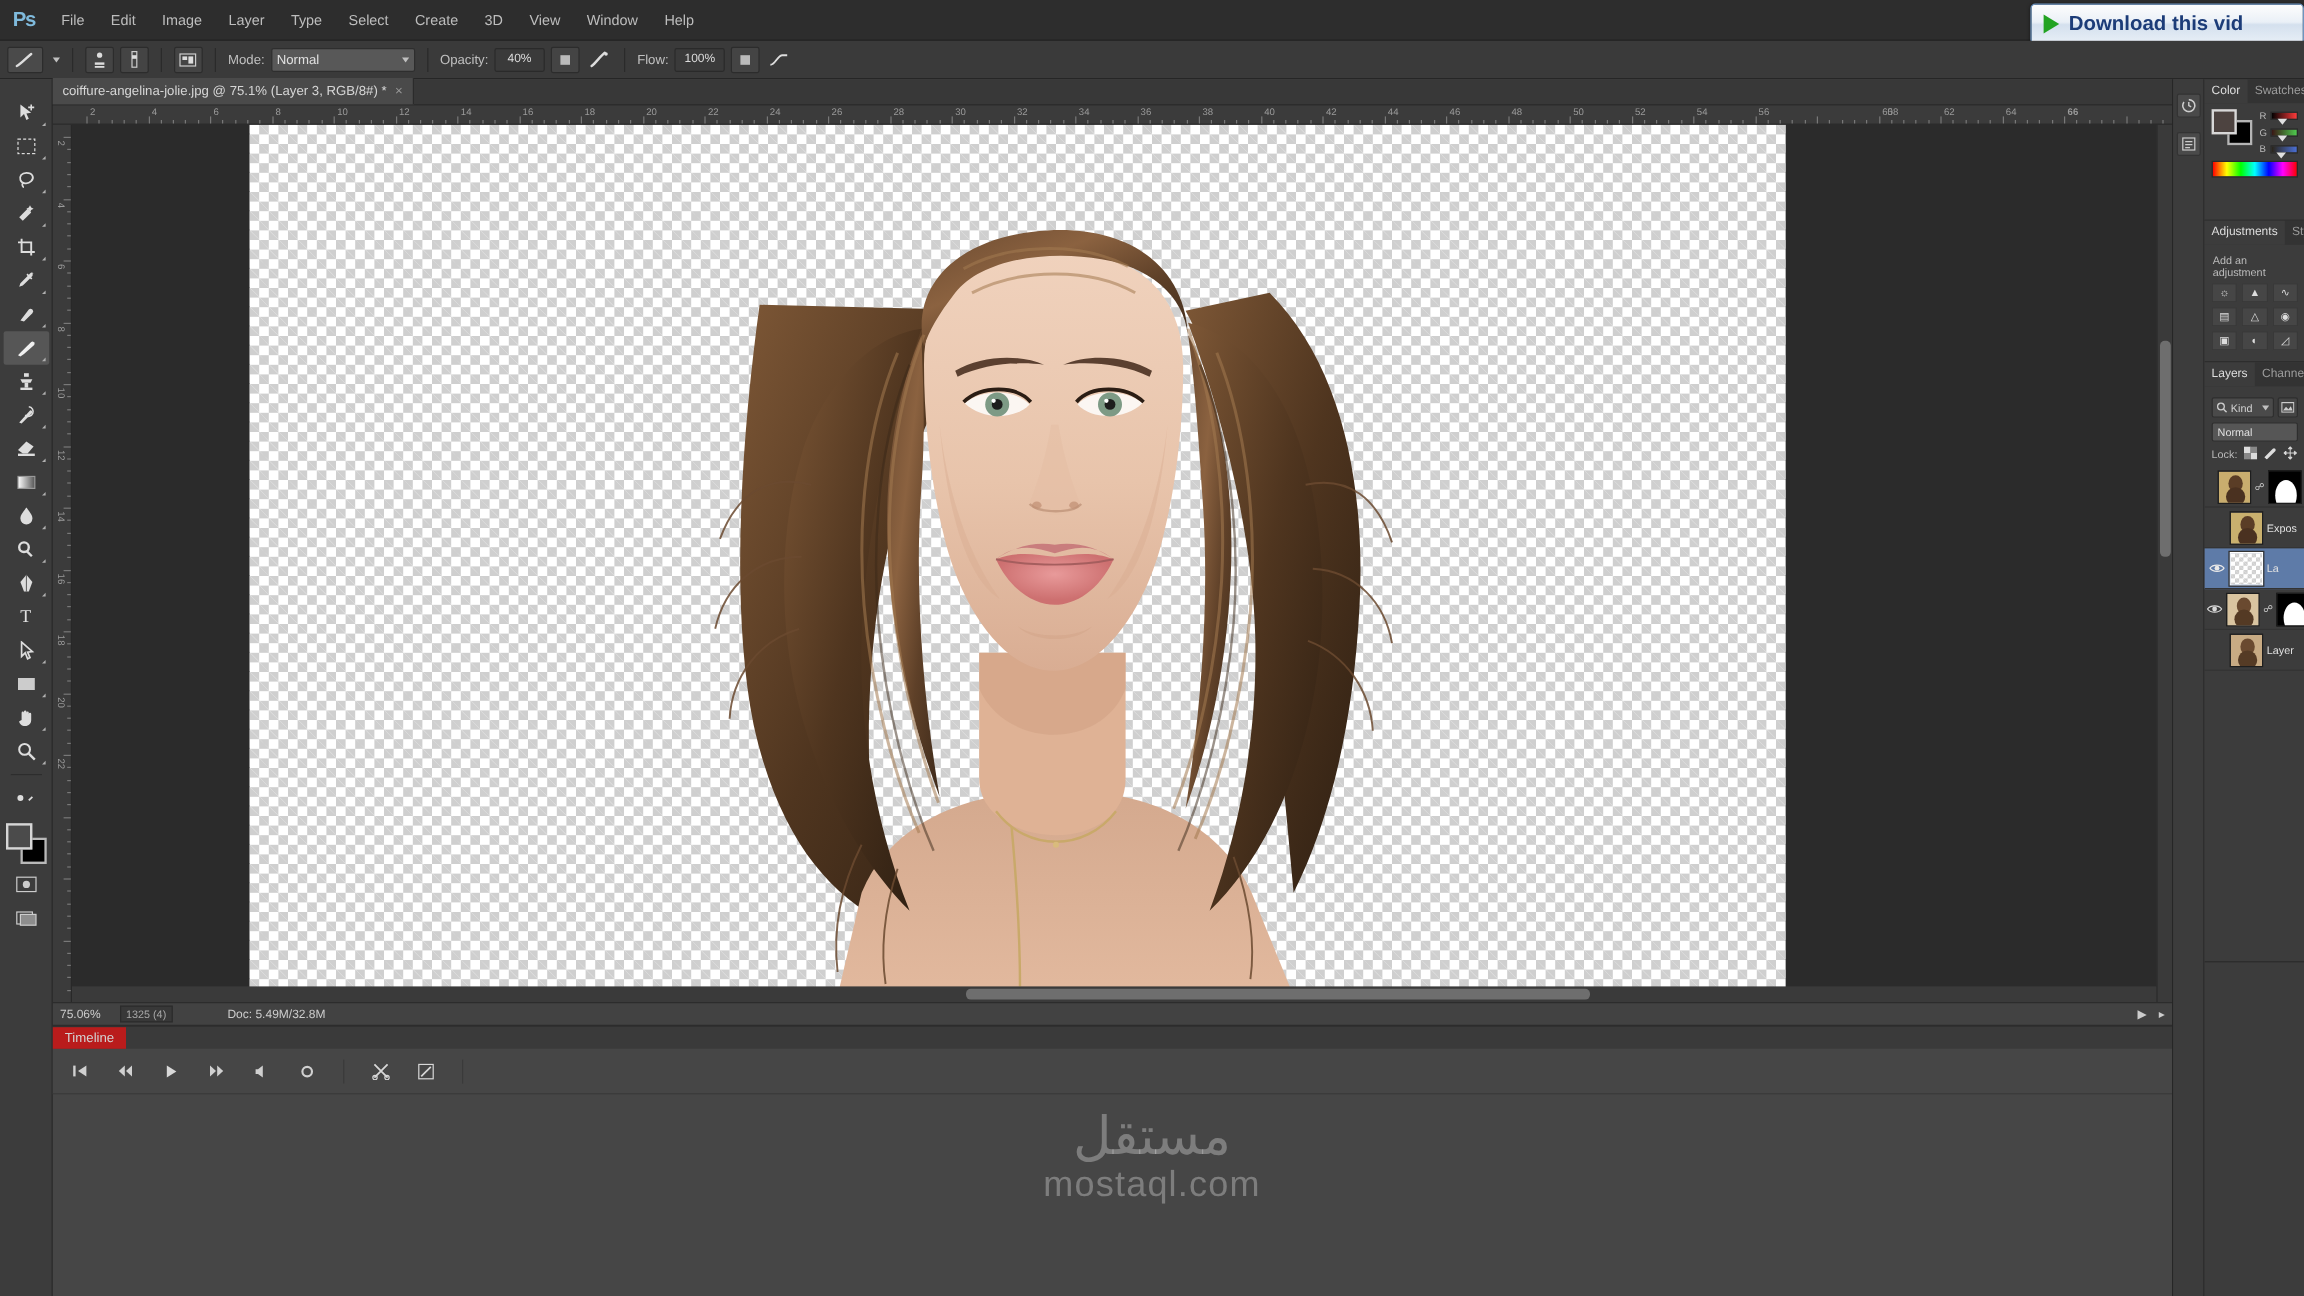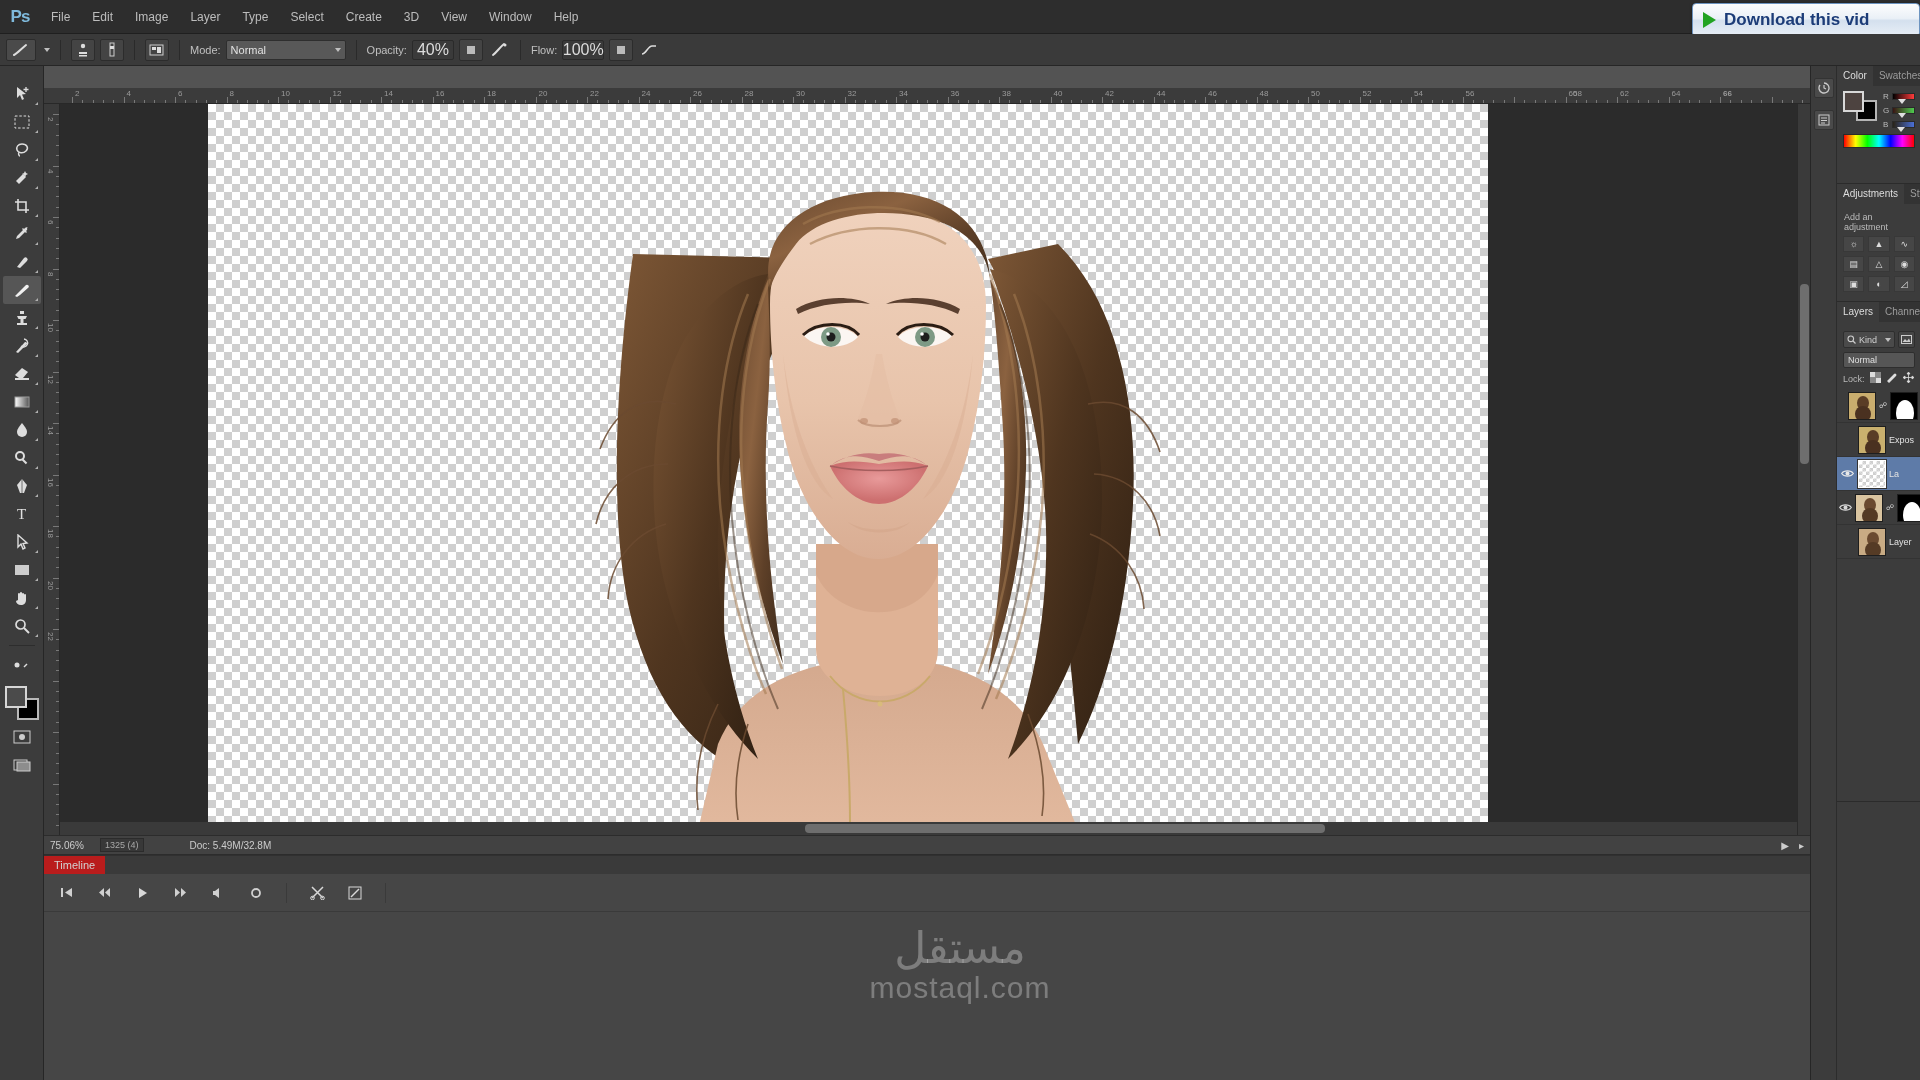--- a/index.html
+++ b/index.html
@@ -65,21 +65,21 @@
     border-radius: 2px; display: flex; align-items: center; justify-content: center;
   }
   .ob-combo {
     height: 20px; background: #585858; border: 1px solid #2e2e2e; border-radius: 2px;
     min-width: 120px; display: flex; align-items: center; justify-content: space-between;
     padding: 0 4px; font-size: 11px; color: #e0e0e0;
   }
   .ob-num {
     height: 20px; background: #3a3a3a; border: 1px solid #2a2a2a; border-radius: 2px;
     width: 42px; display: flex; align-items: center; justify-content: center;
-    font-size: 16px; color: #dcdcdc;
+    font-size: 10px; color: #dcdcdc;
   }
   .ob-icon { width: 22px; height: 22px; display: flex; align-items:center; justify-content:center; }
 
   
   .tabbar {
     position: absolute; top: 66px; left: 44px; width: 1766px; height: 22px;
     background: #383838; border-bottom: 1px solid #252525; display: flex; align-items: flex-end;
   }
   .doctab {
     height: 22px; background: #4a4a4a; border-right: 1px solid #2b2b2b;
@@ -517,20 +517,26 @@
         </svg>
     </div>
     <div class="tool nocorner">
       <svg width="18" height="14" viewBox="0 0 18 14">
           <rect x="1" y="2" width="13" height="10" fill="none" stroke="#ccc"></rect>
           <rect x="4" y="4" width="13" height="9" fill="#8d8d8d" stroke="#ccc"></rect>
         </svg>
     </div>
   </div>
 
+  <div class="tabbar">
+    <div class="doctab">
+      <span>coiffure-angelina-jolie.jpg @ 75.1% (Layer 3, RGB/8#) *</span>
+      <span class="tab-x">×</span>
+    </div>
+  </div>
 
   <div class="ruler-h" id="rulerH">
       <div class="rt" style="left: 28px; top: 9px; width: 1px; height: 7px;"></div>
       <div class="rlab" style="left: 31px;">2</div>
       <div class="rt" style="left: 38.3px; top: 12px; width: 1px; height: 4px;"></div>
       <div class="rt" style="left: 48.6px; top: 12px; width: 1px; height: 4px;"></div>
       <div class="rt" style="left: 58.9px; top: 12px; width: 1px; height: 4px;"></div>
       <div class="rt" style="left: 69.2px; top: 12px; width: 1px; height: 4px;"></div>
       <div class="rt" style="left: 79.5px; top: 9px; width: 1px; height: 7px;"></div>
       <div class="rlab" style="left: 82.5px;">4</div>

